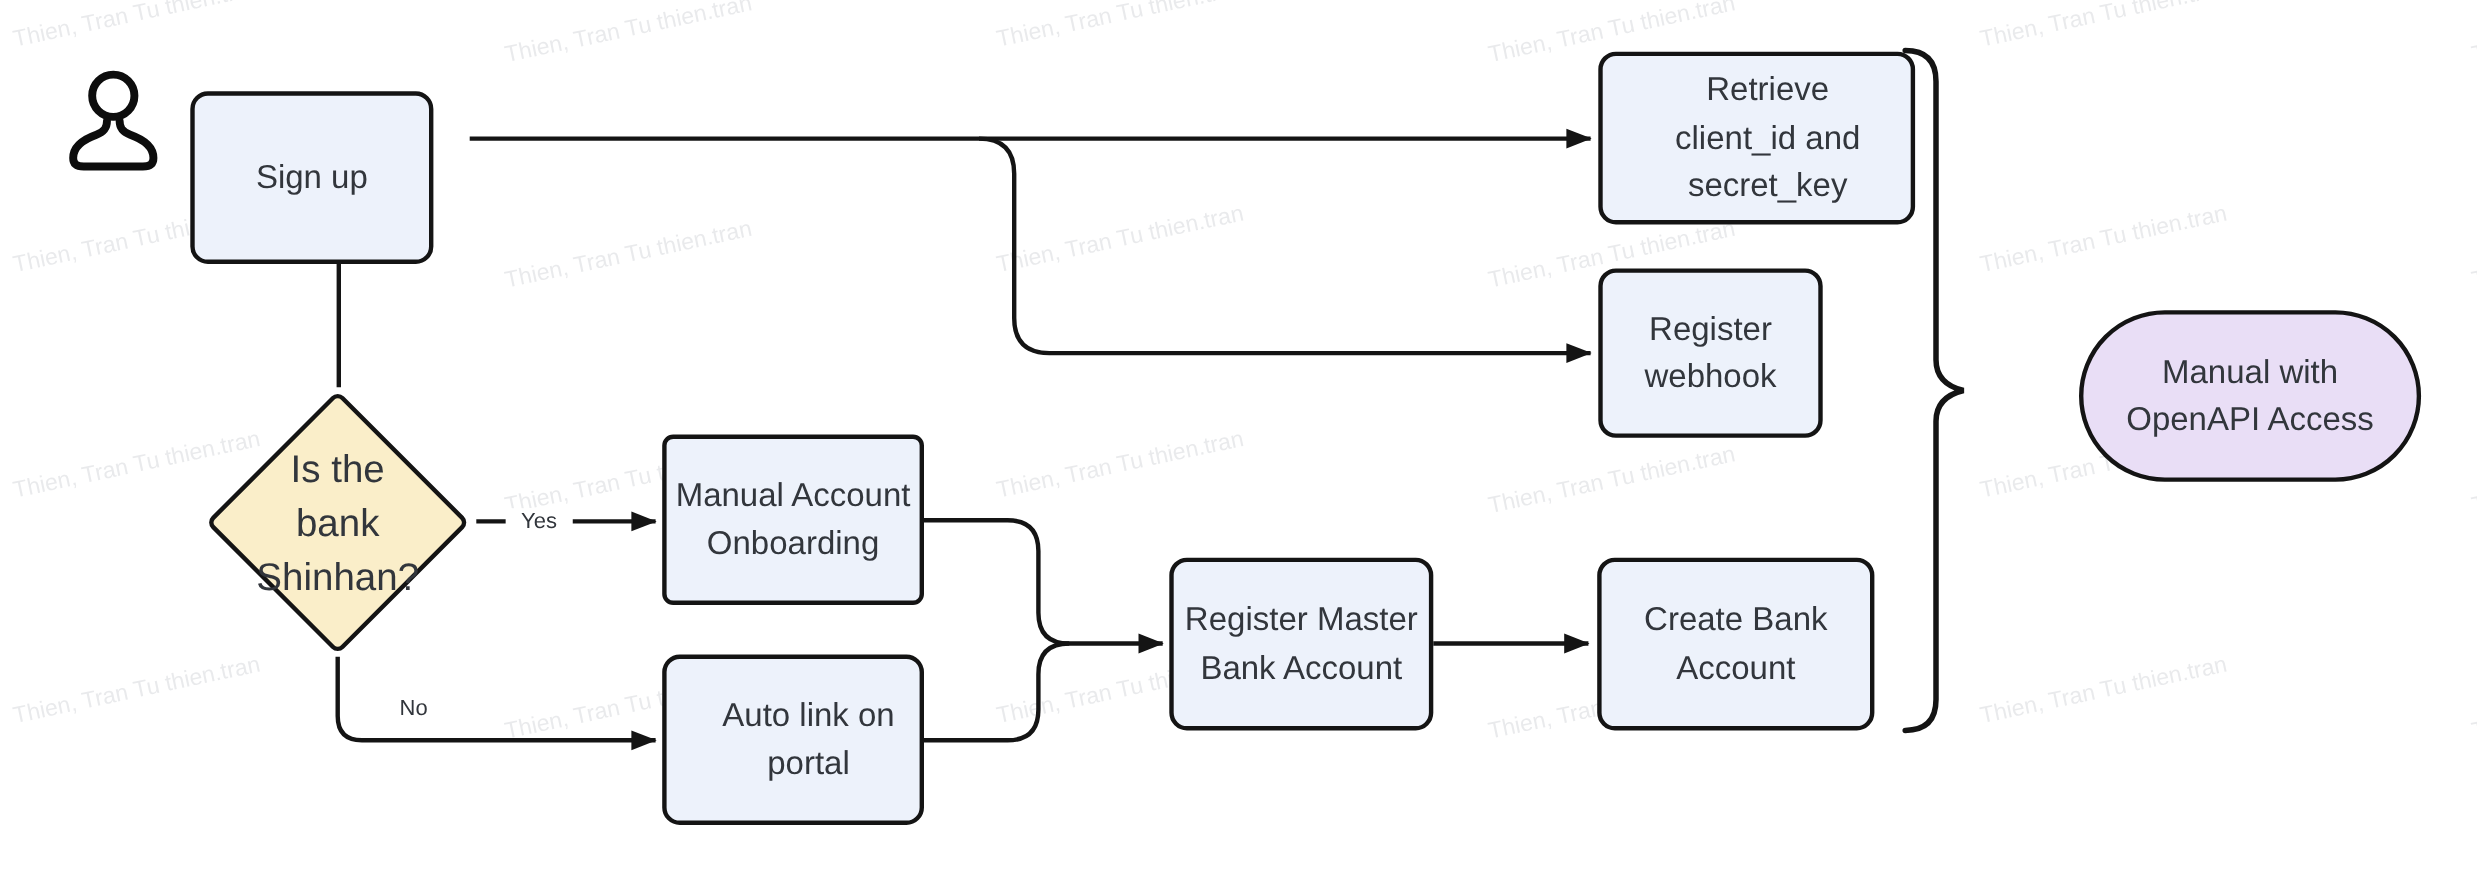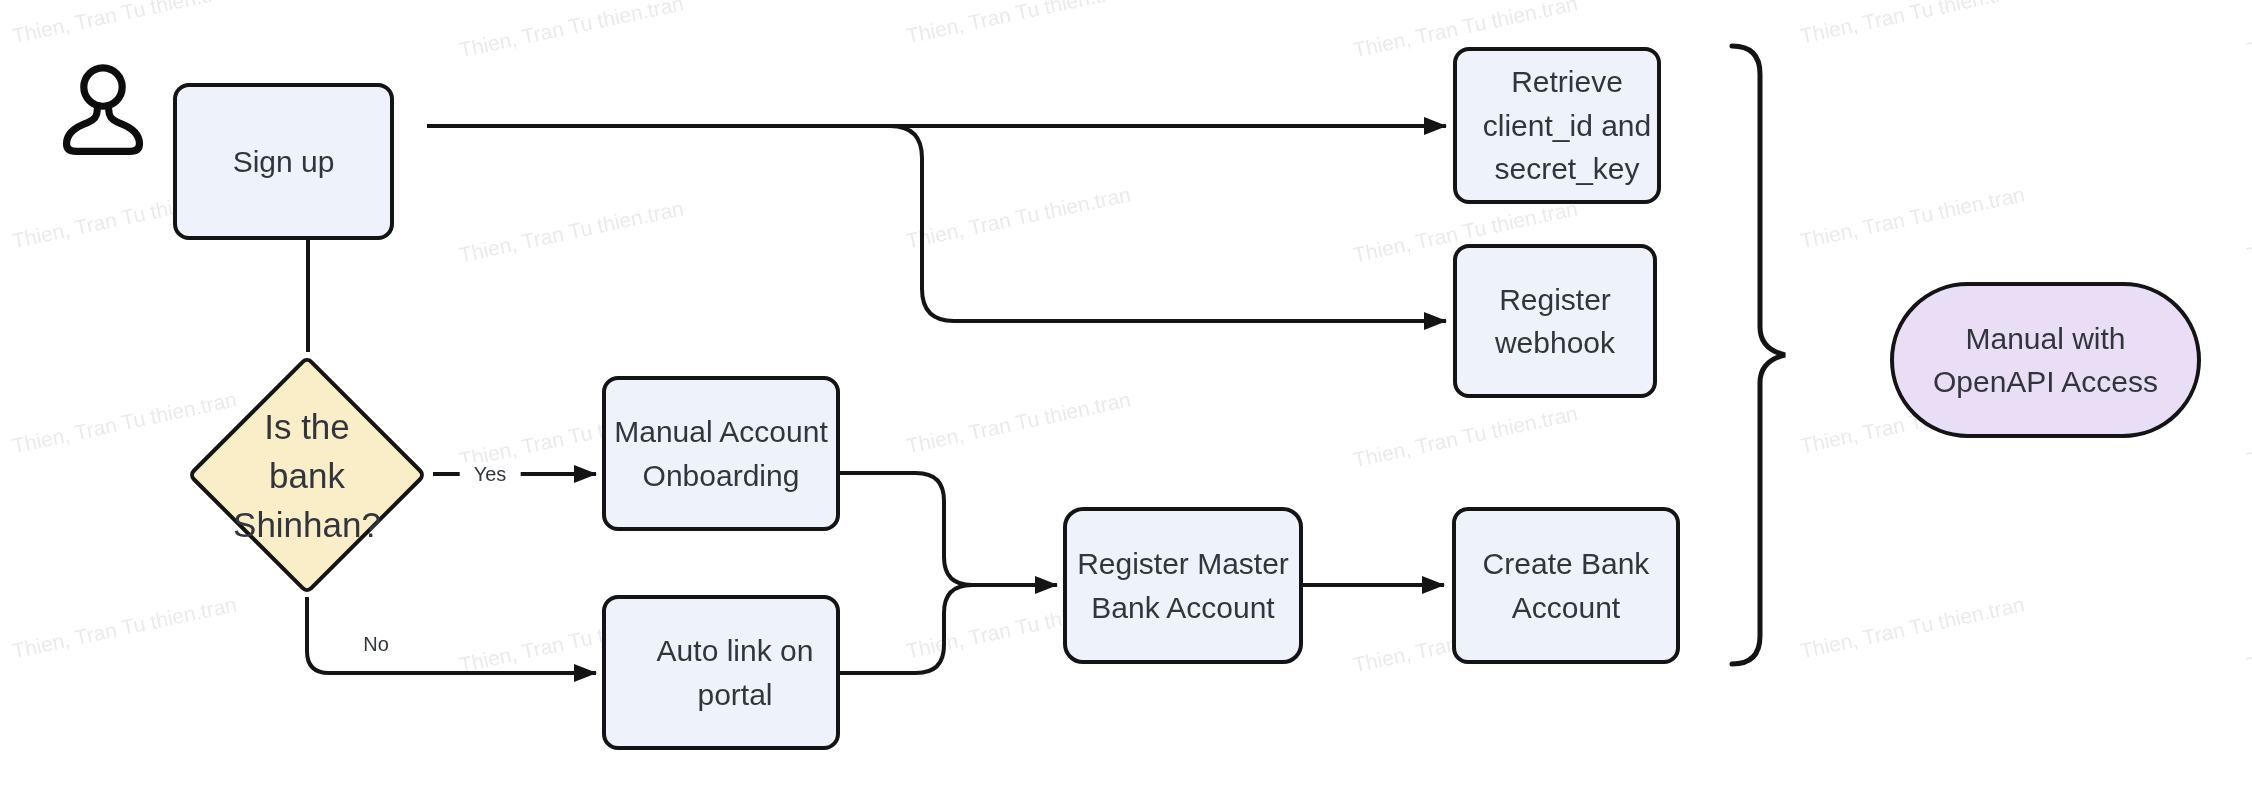--- a/index.html
+++ b/index.html
@@ -107,42 +107,42 @@
     <path class="brace" d="M 1732 46 Q 1760 46 1760 74 L 1760 327 Q 1760 349 1785 355 Q 1760 361 1760 383 L 1760 636 Q 1760 664 1732 664"></path>
   </svg>
 
   <svg id="person-svg" width="96" height="104" viewBox="0 0 100 108">
     <circle class="person" cx="50" cy="28" r="20"></circle>
     <path class="person" d="M44 52 C 44 58 42 62 34 65 C 20 70 12 77 12 87 C 12 93 16 95 22 95 L 78 95 C 84 95 88 93 88 87 C 88 77 80 70 66 65 C 58 62 56 58 56 52"></path>
   </svg>
 
   <div class="node" style="left:173px;top:47px;width:221px;height:157px;margin-top:36px;">Sign up</div>
 
-  <div class="node" style="left:1453px;top:47px;width:208px;height:157px;padding-left:20px;">Retrieve
+  <div class="node" style="left:1453px;top:47px;width:288px;height:157px;padding-left:20px;">Retrieve
 client_id and
 secret_key</div>
 
   <div class="node" style="left:1453px;top:244px;width:204px;height:154px;">Register
 webhook</div>
 
   <div class="diamond-shape"></div>
   <div class="diamond-label">Is the
 bank
 Shinhan?</div>
 
-  <div class="node" style="left:602px;top:376px;width:238px;height:155px;">Manual Account
+  <div class="node" style="left:602px;top:395px;width:238px;height:155px;border-radius:10px;">Manual Account
 Onboarding</div>
 
   <div class="node" style="left:602px;top:595px;width:238px;height:155px;padding-left:28px;">Auto link on
 portal</div>
 
-  <div class="node" style="left:1063px;top:507px;width:240px;height:157px;border-radius:20px;">Register Master
+  <div class="node" style="left:1063px;top:507px;width:240px;height:157px;">Register Master
 Bank Account</div>
 
-  <div class="node" style="left:1452px;top:507px;width:228px;height:157px;">Create Bank
+  <div class="node" style="left:1452px;top:507px;width:252px;height:157px;">Create Bank
 Account</div>
 
   <div class="node terminal" style="left:1890px;top:282px;width:311px;height:156px;">Manual with
 OpenAPI Access</div>
 
   <div class="edge-label" style="left:490px;top:474px;">Yes</div>
 
   <div class="edge-label" style="left:376px;top:644px;">No</div>
 
 </div>

